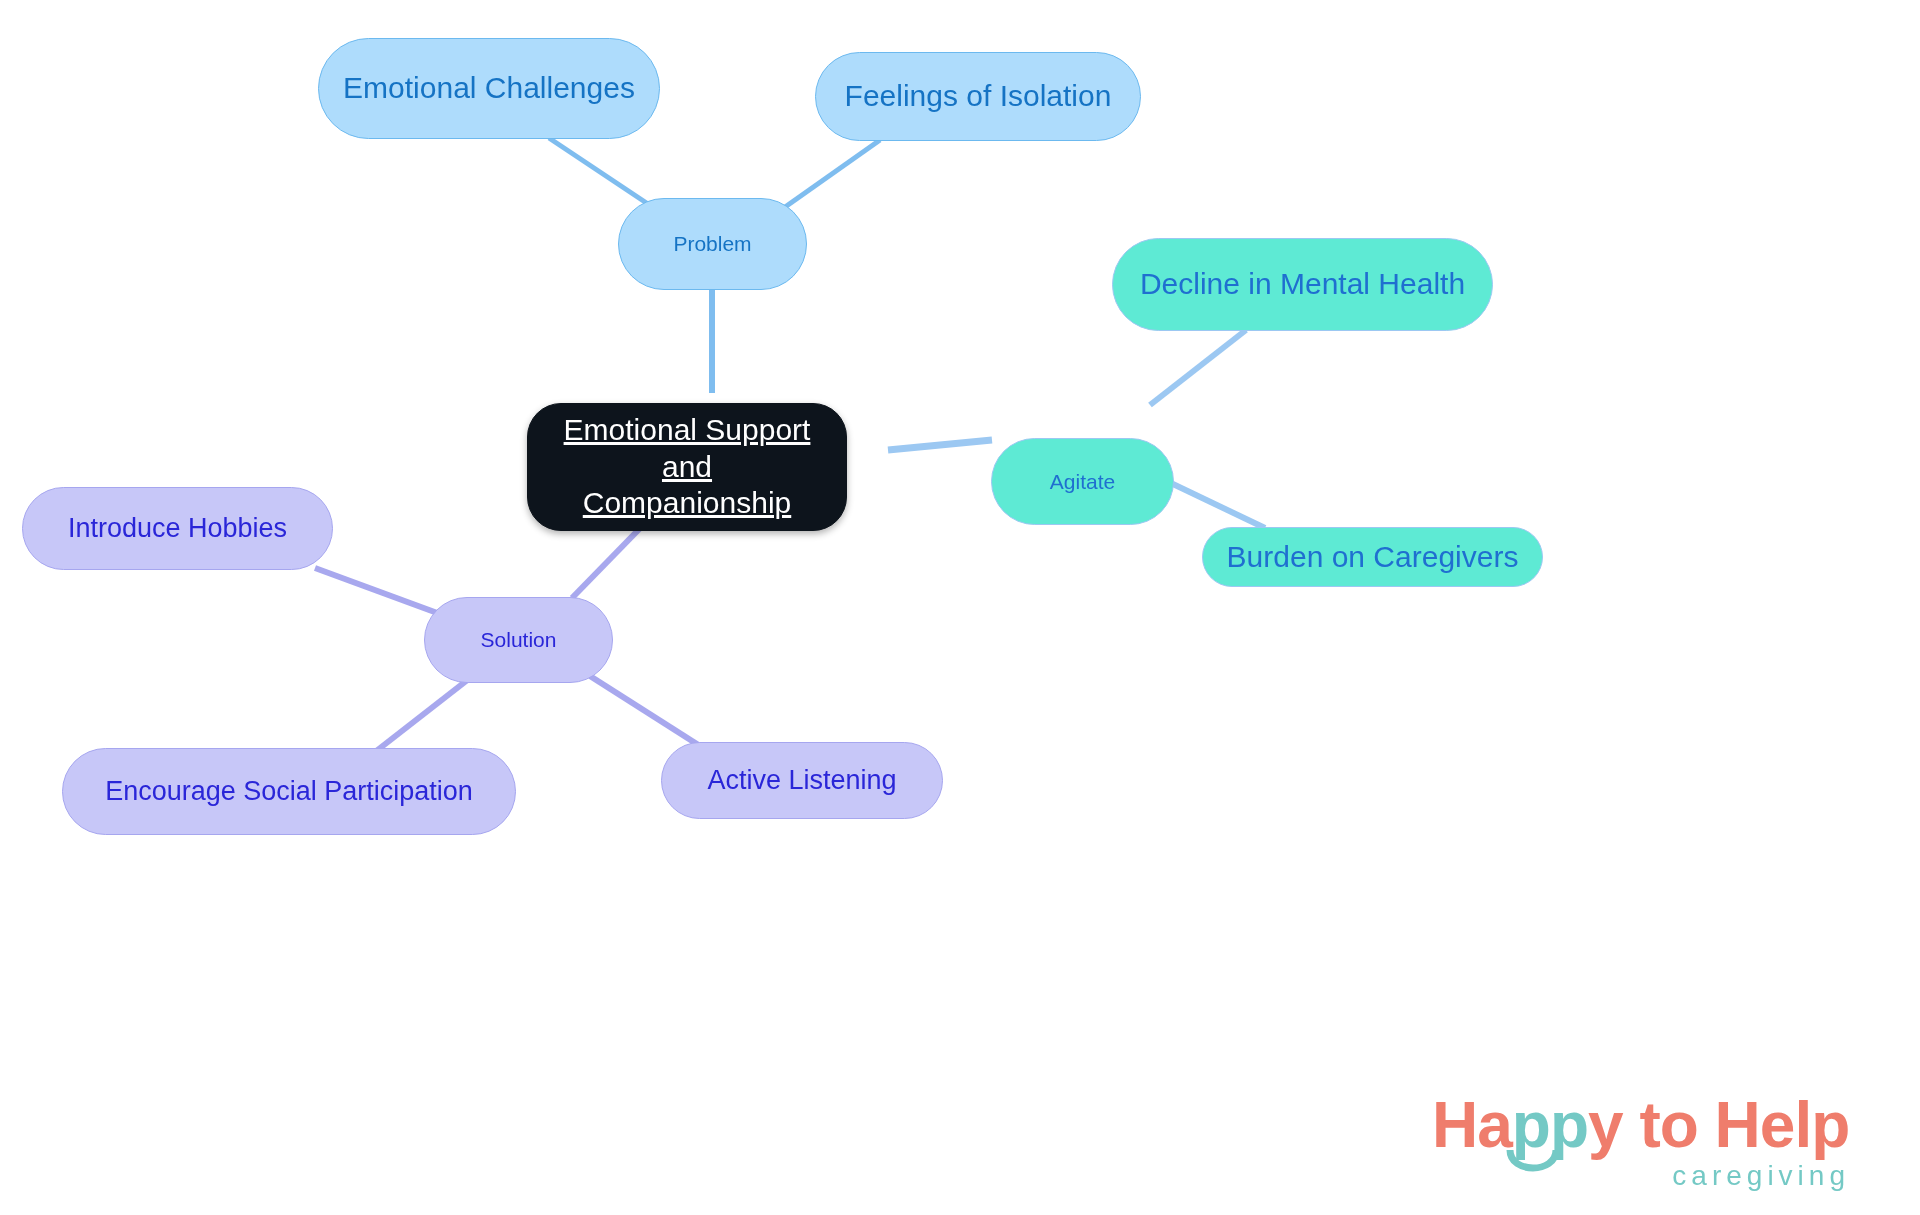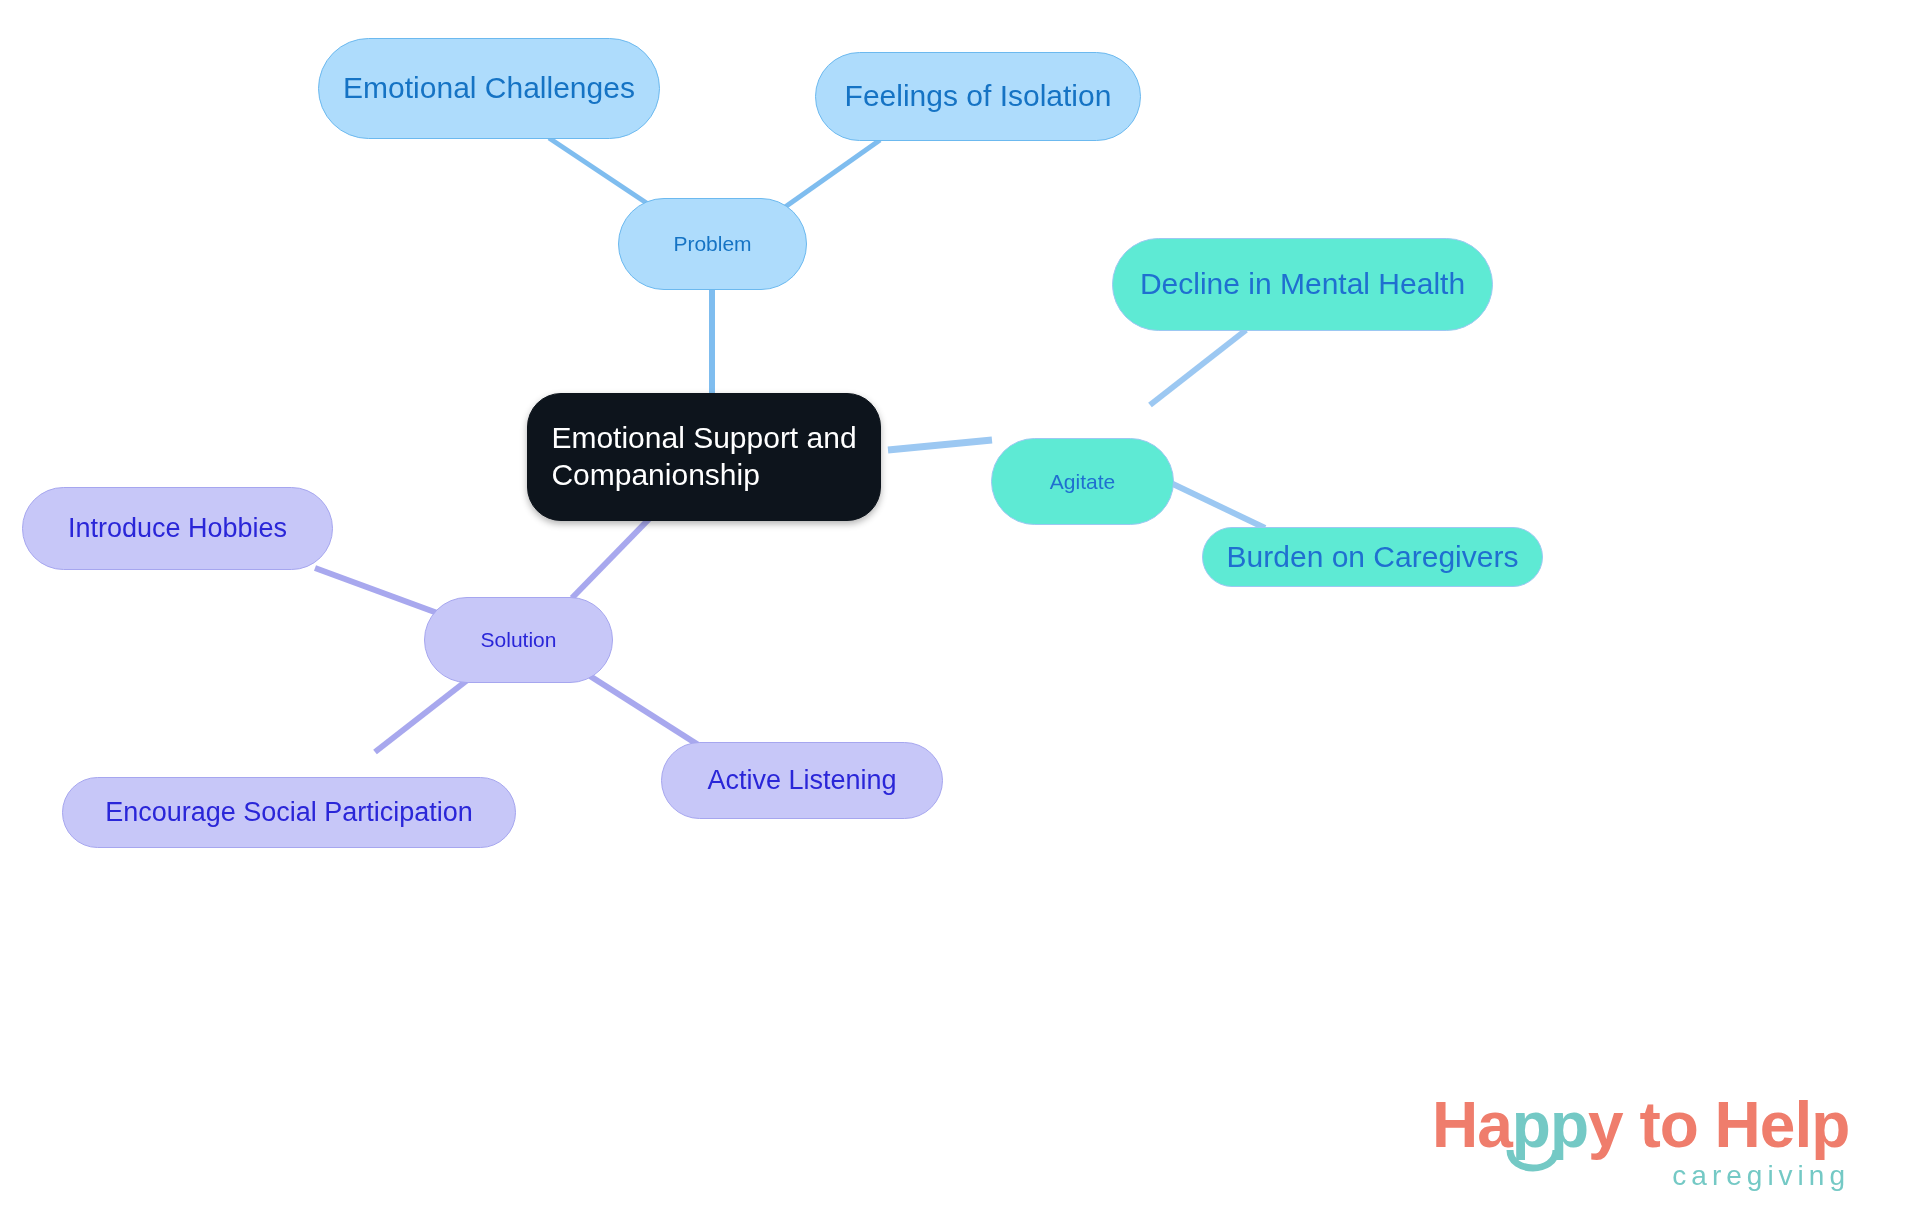--- a/index.html
+++ b/index.html
@@ -27,20 +27,21 @@
     width: 1920px;
     height: 1215px;
     pointer-events: none;
   }
   .node {
     position: absolute;
     box-sizing: border-box;
     display: flex;
     align-items: center;
     justify-content: center;
+    text-align: center;
     border-radius: 999px;
     line-height: 1.22;
     white-space: pre-line;
     padding: 4px 14px;
   }
   .node.root {
     background: #0d141c;
     color: #ffffff;
     border: 1px solid #0d141c;
     border-radius: 34px;
@@ -121,40 +122,40 @@
     <line x1="888" y1="450" x2="992" y2="440" stroke="#9cc8f2" stroke-width="7"></line>
     <line x1="1150" y1="405" x2="1246" y2="330" stroke="#9cc8f2" stroke-width="6"></line>
     <line x1="1152" y1="474" x2="1265" y2="528" stroke="#9cc8f2" stroke-width="6"></line>
 
     <line x1="650" y1="518" x2="572" y2="598" stroke="#a8a8ee" stroke-width="6"></line>
     <line x1="440" y1="614" x2="315" y2="568" stroke="#a8a8ee" stroke-width="6"></line>
     <line x1="470" y1="678" x2="375" y2="752" stroke="#a8a8ee" stroke-width="6"></line>
     <line x1="590" y1="676" x2="700" y2="746" stroke="#a8a8ee" stroke-width="6"></line>
   </svg>
 
-  <div class="node root" style="left:527px; top:393px; width:354px; height:128px;">Emotional Support and
+  <div class="node root" style="left:527px; top:403px; width:320px; height:128px;text-decoration:underline;">Emotional Support and
 Companionship</div>
 
   <div class="node blue hub" style="left:618px; top:198px; width:189px; height:92px;">Problem</div>
 
   <div class="node blue" style="left:318px; top:38px; width:342px; height:101px;">Emotional Challenges</div>
 
   <div class="node blue" style="left:815px; top:52px; width:326px; height:89px;">Feelings of Isolation</div>
 
   <div class="node blue-pale hub" style="left:991px; top:396px; width:183px; height:87px;margin-top:42px;">Agitate</div>
 
   <div class="node blue-pale" style="left:1112px; top:238px; width:381px; height:93px;">Decline in Mental Health</div>
 
   <div class="node blue-pale" style="left:1202px; top:527px; width:341px; height:60px;">Burden on Caregivers</div>
 
   <div class="node purple hub" style="left:424px; top:597px; width:189px; height:86px;">Solution</div>
 
   <div class="node purple" style="left:22px; top:487px; width:311px; height:83px;">Introduce Hobbies</div>
 
-  <div class="node purple" style="left:62px; top:777px; width:454px; height:71px;">Encourage Social Participation</div>
+  <div class="node purple" style="left:62px; top:748px; width:454px; height:87px;">Encourage Social Participation</div>
 
   <div class="node purple" style="left:661px; top:742px; width:282px; height:77px;">Active Listening</div>
 
   <div id="logo">
     <div class="logo-wordmark"><span>Ha</span><span class="logo-pp">pp</span><span>y to Help</span></div>
     <svg class="logo-smile" viewBox="0 0 54 30" xmlns="http://www.w3.org/2000/svg">
       <path d="M4 0 C4 24, 50 24, 50 0" fill="none" stroke="#74c9c5" stroke-width="7" stroke-linecap="round"></path>
     </svg>
     <div class="logo-sub">caregiving</div>
   </div>

